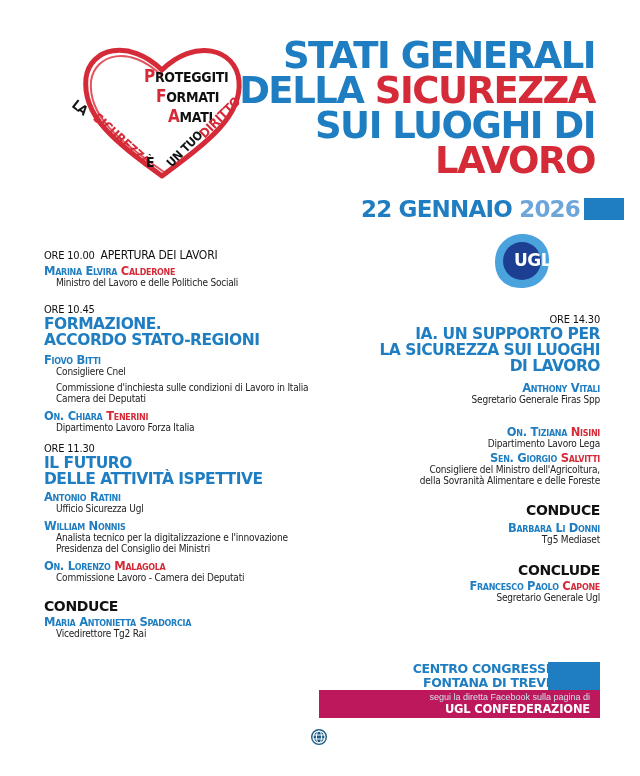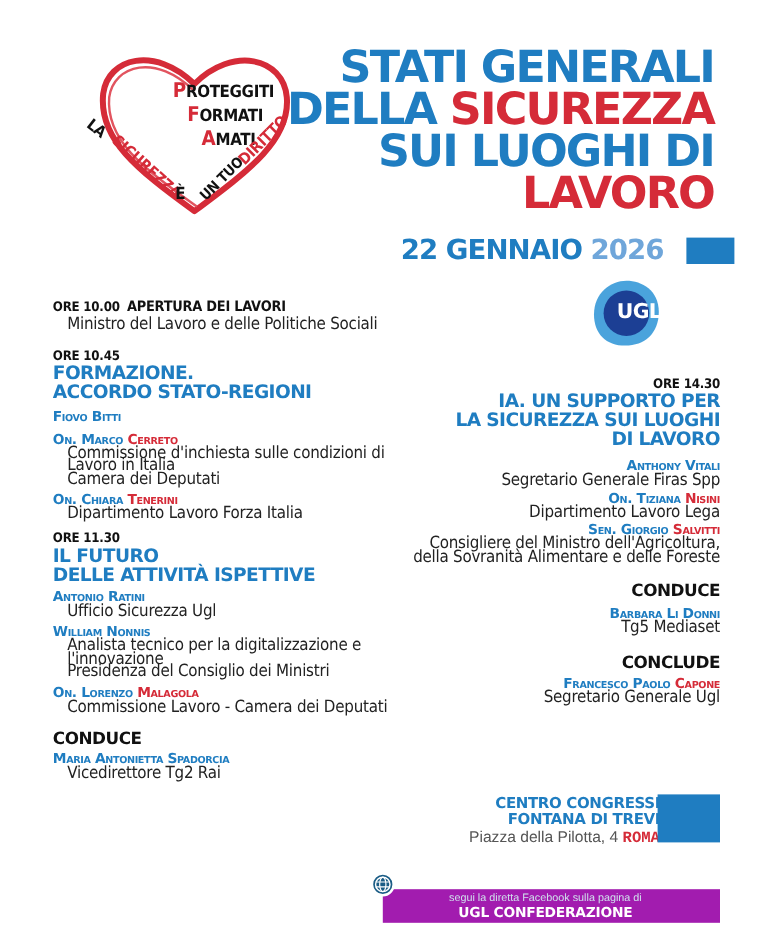--- a/index.html
+++ b/index.html
@@ -11,50 +11,50 @@
 
   
   #logo { position:absolute; left:30px; top:36px; width:175px; height:150px;margin-left:44px; }
   #logo svg { position:absolute; left:0; top:0; }
   .logo-line { position:absolute; font-family:"DejaVu Sans Condensed","DejaVu Sans", sans-serif; font-weight:bold; font-size:14px; color:#111; letter-spacing:-0.3px; }
   .logo-line .cap { color:#d52b38; font-size:17px; }
 
   
   #title { position:absolute; right:45px; top:38px; text-align:right; }
   .title-line { font-family:"DejaVu Sans", sans-serif; font-weight:bold; font-size:37px; line-height:35px; letter-spacing:-1.5px; white-space:nowrap; }
-  #date-row { position:absolute; right:28px; top:196px; display:flex; align-items:center; gap:19px; }
+  #date-row { position:absolute; right:16px; top:196px; display:flex; align-items:center; gap:4px; }
   #date-text { font-family:"DejaVu Sans", sans-serif; font-weight:bold; font-size:23px; letter-spacing:-0.8px; color:#1f7dc1; }
   #date-year { color:#6fa6da; }
   #date-bar { width:40px; height:22px; background:#1f7dc1; }
 
   
   #ugl-logo { position:absolute; left:493px; top:232px; width:58px; height:58px; }
   #ugl-logo .txt { position:absolute; left:0; top:18px; width:58px; text-align:right; color:#fff; font-family:"DejaVu Sans", sans-serif; font-weight:bold; font-size:17px; letter-spacing:-0.5px; }
 
   
   .col-left { position:absolute; left:44px; top:248px; width:300px; }
   .col-right { position:absolute; right:40px; top:313px; width:300px; text-align:right; }
 
-  .ore { font-family:"DejaVu Sans Condensed","DejaVu Sans", sans-serif; font-weight:bold; font-size:11px; color:#111; letter-spacing:-0.2px; }
+  .ore { font-family:"DejaVu Sans Condensed","DejaVu Sans", sans-serif; font-weight:normal; font-size:11px; color:#111; letter-spacing:-0.2px; }
   .ore .lbl { font-size:12px; margin-left:6px; }
   .session-title { font-family:"DejaVu Sans", sans-serif; font-weight:bold; font-size:15.5px; line-height:15px; color:#1f7dc1; letter-spacing:-0.5px; margin-top:1px; }
   .speaker { margin-top:6px; }
   .speaker-name { font-family:"DejaVu Sans", sans-serif; font-weight:bold; font-size:11.5px; letter-spacing:-0.3px; font-variant:small-caps; text-transform:none; line-height:13px; }
-  .speaker-role { font-family:"DejaVu Sans Condensed","DejaVu Sans", sans-serif; font-size:14px; line-height:10.5px; color:#222; letter-spacing:-0.2px;padding-left:12px; }
+  .speaker-role { font-family:"DejaVu Sans Condensed","DejaVu Sans", sans-serif; font-size:10px; line-height:10.5px; color:#222; letter-spacing:-0.2px;padding-left:12px; }
   .section-head { font-family:"DejaVu Sans", sans-serif; font-weight:bold; font-size:14px; letter-spacing:-0.4px; color:#111; }
 
   
   #venue { position:absolute; right:90px; top:662px; text-align:right; }
   .venue-l { font-family:"DejaVu Sans", sans-serif; font-weight:bold; font-size:12.5px; line-height:14px; color:#1f7dc1; letter-spacing:-0.3px; }
   .venue-addr { font-family:"Liberation Sans", sans-serif; font-size:13px; color:#555; line-height:15px; }
   .venue-addr .city { color:#d52b38; font-weight:bold;font-family:Liberation Mono, monospace; }
   #venue-box { position:absolute; left:548px; top:662px; width:52px; height:40px; background:#1f7dc1; }
 
   
-  #fb-banner { position:absolute; left:319px; top:741px; width:281px; height:28px; background:#a21caf; color:#fff; text-align:center; padding-right:10px; }
+  #fb-banner { position:absolute; left:319px; top:690px; width:281px; height:28px; background:#be185d; color:#fff; text-align:right; padding-right:10px; }
   #fb-banner .small { font-size:9px; line-height:11px; color:#cfe0ec; padding-top:2px; font-family:"Liberation Sans", sans-serif; }
   #fb-banner .big { font-family:"DejaVu Sans", sans-serif; font-weight:bold; font-size:11.5px; line-height:13px; letter-spacing:-0.2px; }
   #globe { position:absolute; left:309px; top:727px; width:20px; height:20px; border-radius:50%; background:#1b5d86; border:2px solid #fff; }
 </style>
 </head>
 <body>
 
 <div id="logo">
   <svg width="175" height="150" viewBox="0 0 175 150">
     <path d="M88 140 C 40 105, 8 80, 12 42 C 16 12, 55 2, 88 34 C 120 2, 162 12, 165 45 C 168 80, 135 105, 88 140 Z" fill="none" stroke="#d52b38" stroke-width="5" stroke-linejoin="round"></path>
@@ -87,33 +87,34 @@
     <circle cx="29" cy="29" r="19" fill="#1c3f94"></circle>
   </svg>
   <div class="txt">UGL</div>
 </div>
 
 <div class="col-left">
 
   <div>
     <div class="ore"><span>ORE 10.00</span><span class="lbl">APERTURA DEI LAVORI</span></div>
     <div class="speaker" style="margin-top:3px">
+      <div class="speaker-name"><span class="blue">Marina Elvira </span><span class="red">Calderone</span></div>
       <div class="speaker-role">Ministro del Lavoro e delle Politiche Sociali</div>
     </div>
   </div>
 
   <div style="margin-top:14px">
     <div class="ore">ORE 10.45</div>
     <div class="session-title">FORMAZIONE.</div>
     <div class="session-title">ACCORDO STATO-REGIONI</div>
     <div class="speaker">
       <div class="speaker-name blue">Fiovo Bitti</div>
-    </div>
-    <div class="speaker">
-      <div class="speaker-name"><span class="blue">On. Marco </span><span class="red">Cerreto</span></div>
+      <div class="speaker-role">Consigliere Cnel</div>
+    </div>
+    <div class="speaker">
       <div class="speaker-role">Commissione d'inchiesta sulle condizioni di Lavoro in Italia</div>
       <div class="speaker-role">Camera dei Deputati</div>
     </div>
     <div class="speaker">
       <div class="speaker-name"><span class="blue">On. Chiara </span><span class="red">Tenerini</span></div>
       <div class="speaker-role">Dipartimento Lavoro Forza Italia</div>
     </div>
   </div>
 
   <div style="margin-top:8px">
@@ -145,21 +146,21 @@
 <div class="col-right">
   <div>
     <div class="ore">ORE 14.30</div>
     <div class="session-title">IA. UN SUPPORTO PER</div>
     <div class="session-title">LA SICUREZZA SUI LUOGHI</div>
     <div class="session-title">DI LAVORO</div>
     <div class="speaker" style="margin-top:8px">
       <div class="speaker-name blue">Anthony Vitali</div>
       <div class="speaker-role">Segretario Generale Firas Spp</div>
     </div>
-    <div class="speaker" style="margin-top:3px">
+    <div class="speaker" style="margin-top:20px">
       <div class="speaker-name"><span class="blue">On. Tiziana </span><span class="red">Nisini</span></div>
       <div class="speaker-role">Dipartimento Lavoro Lega</div>
     </div>
     <div class="speaker" style="margin-top:3px">
       <div class="speaker-name"><span class="blue">Sen. Giorgio </span><span class="red">Salvitti</span></div>
       <div class="speaker-role">Consigliere del Ministro dell'Agricoltura,</div>
       <div class="speaker-role">della Sovranità Alimentare e delle Foreste</div>
     </div>
   </div>
 

